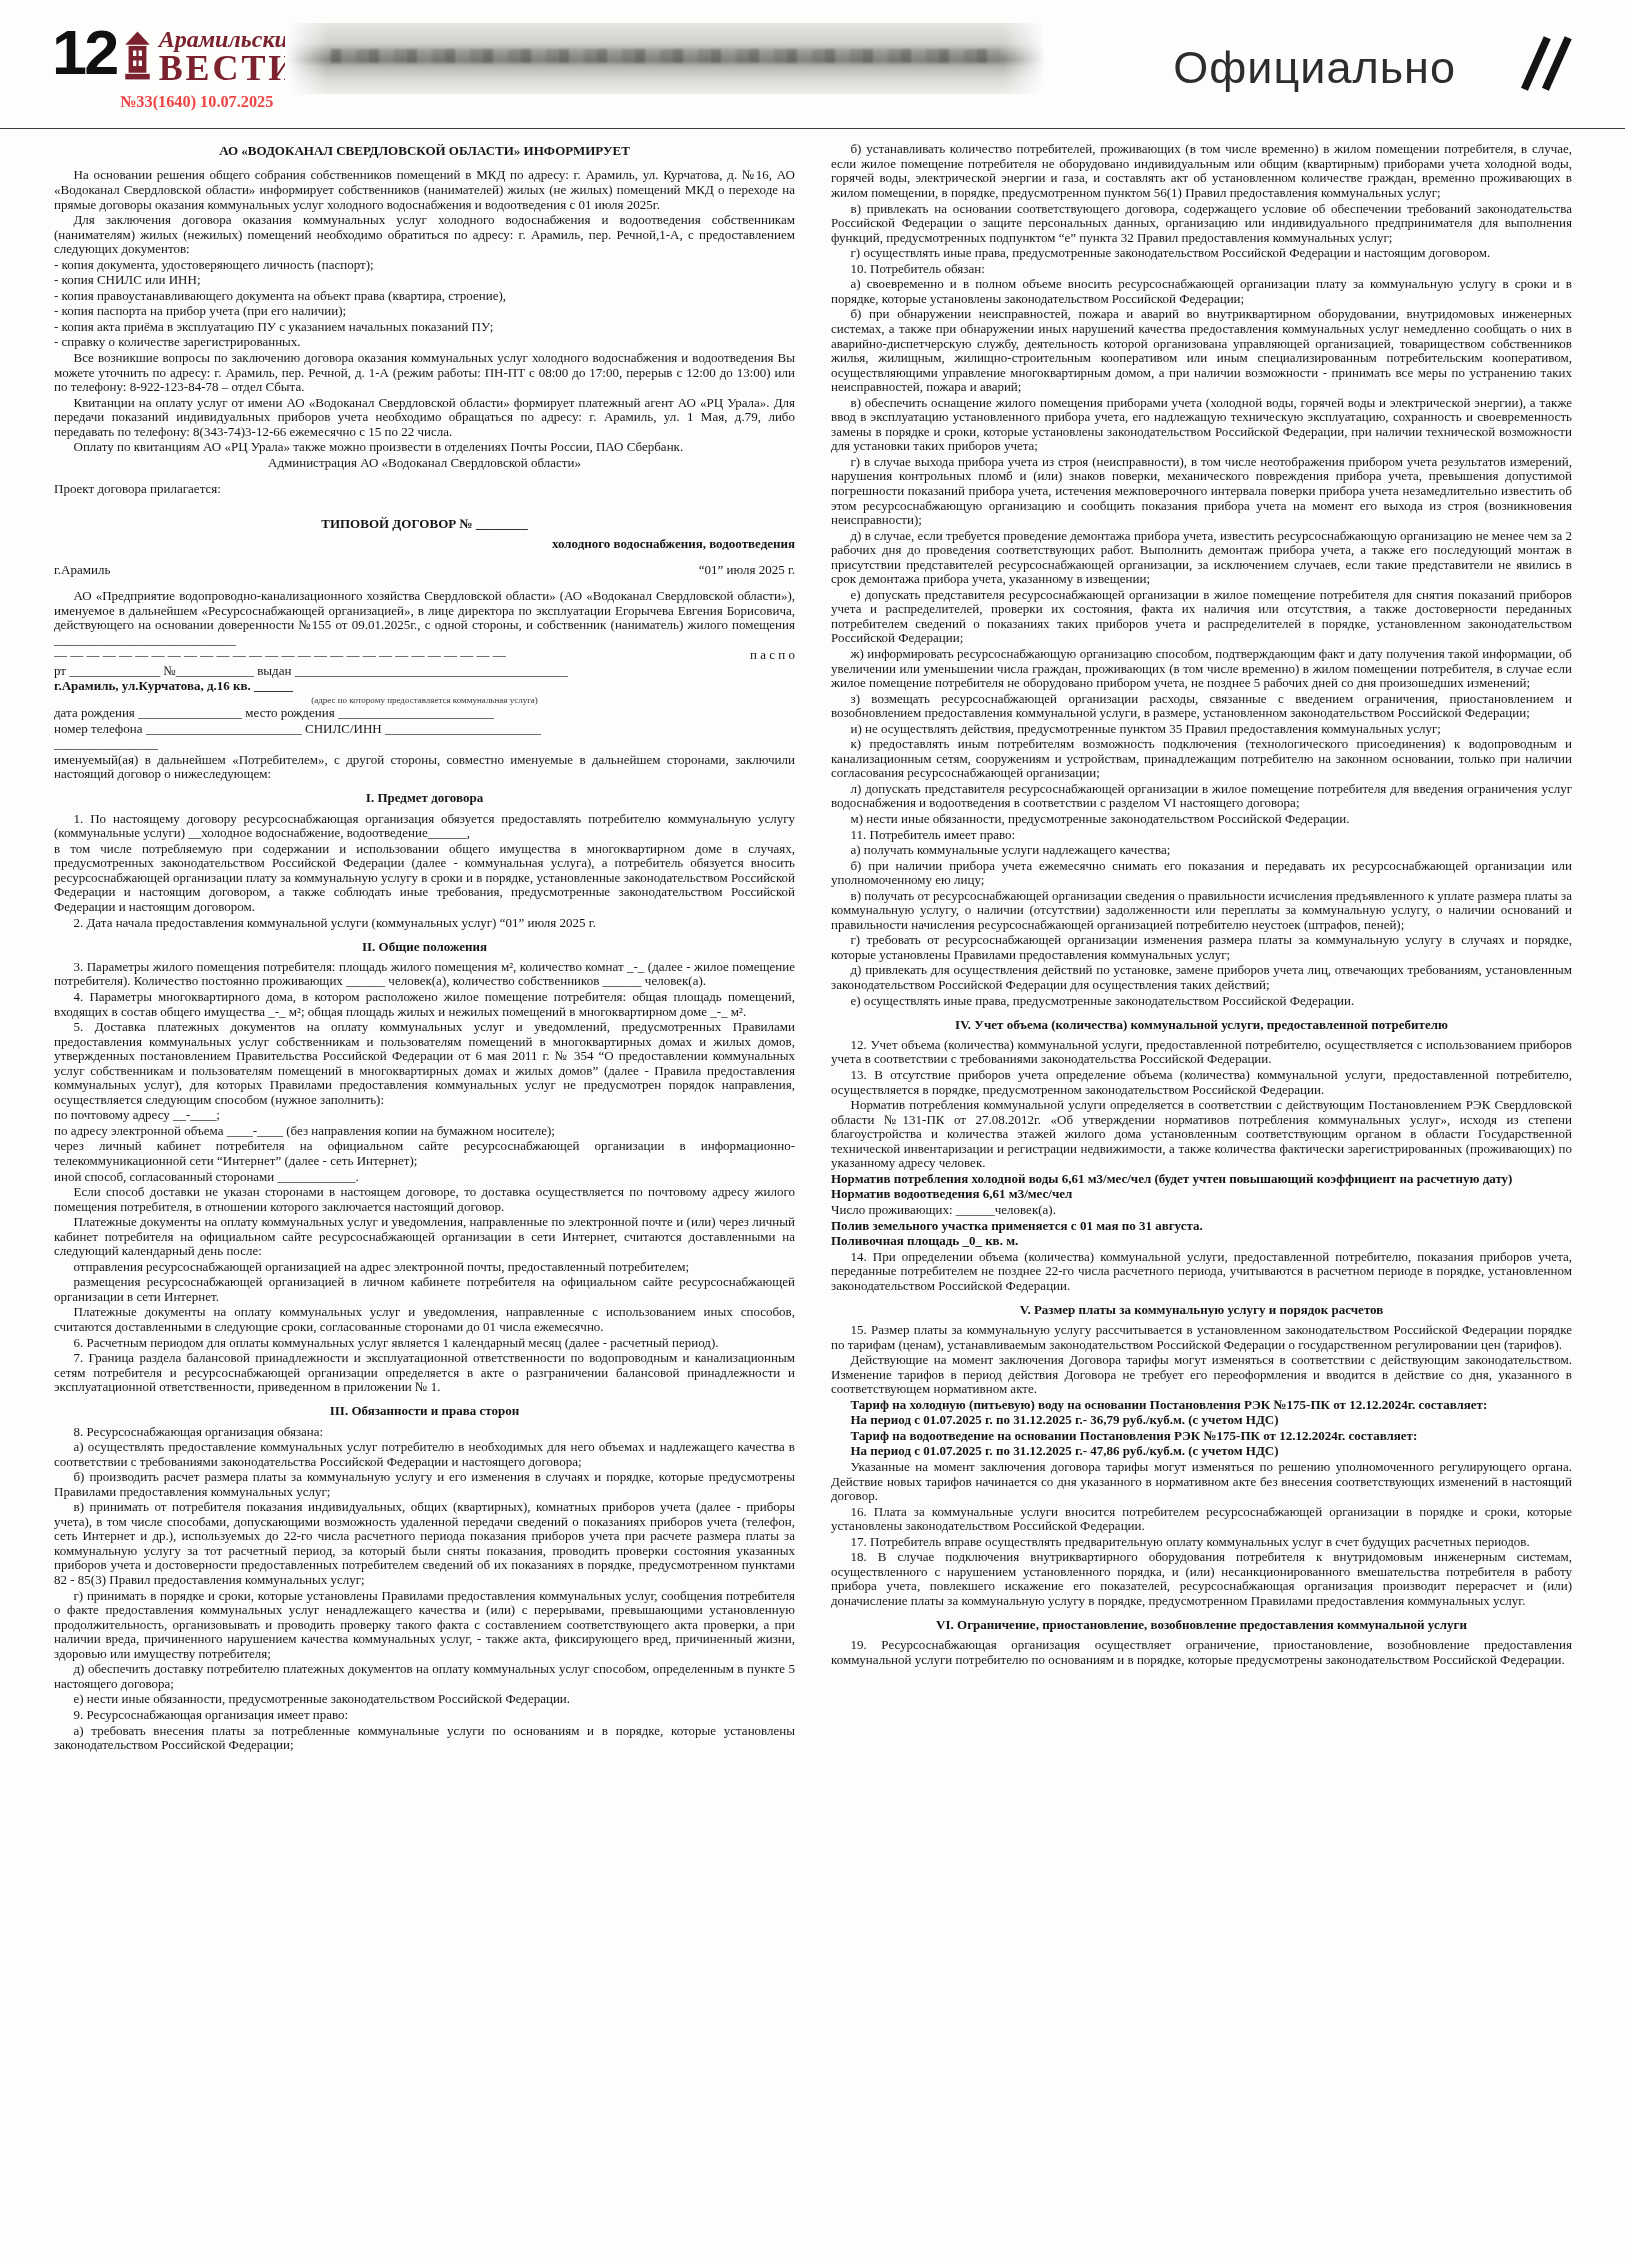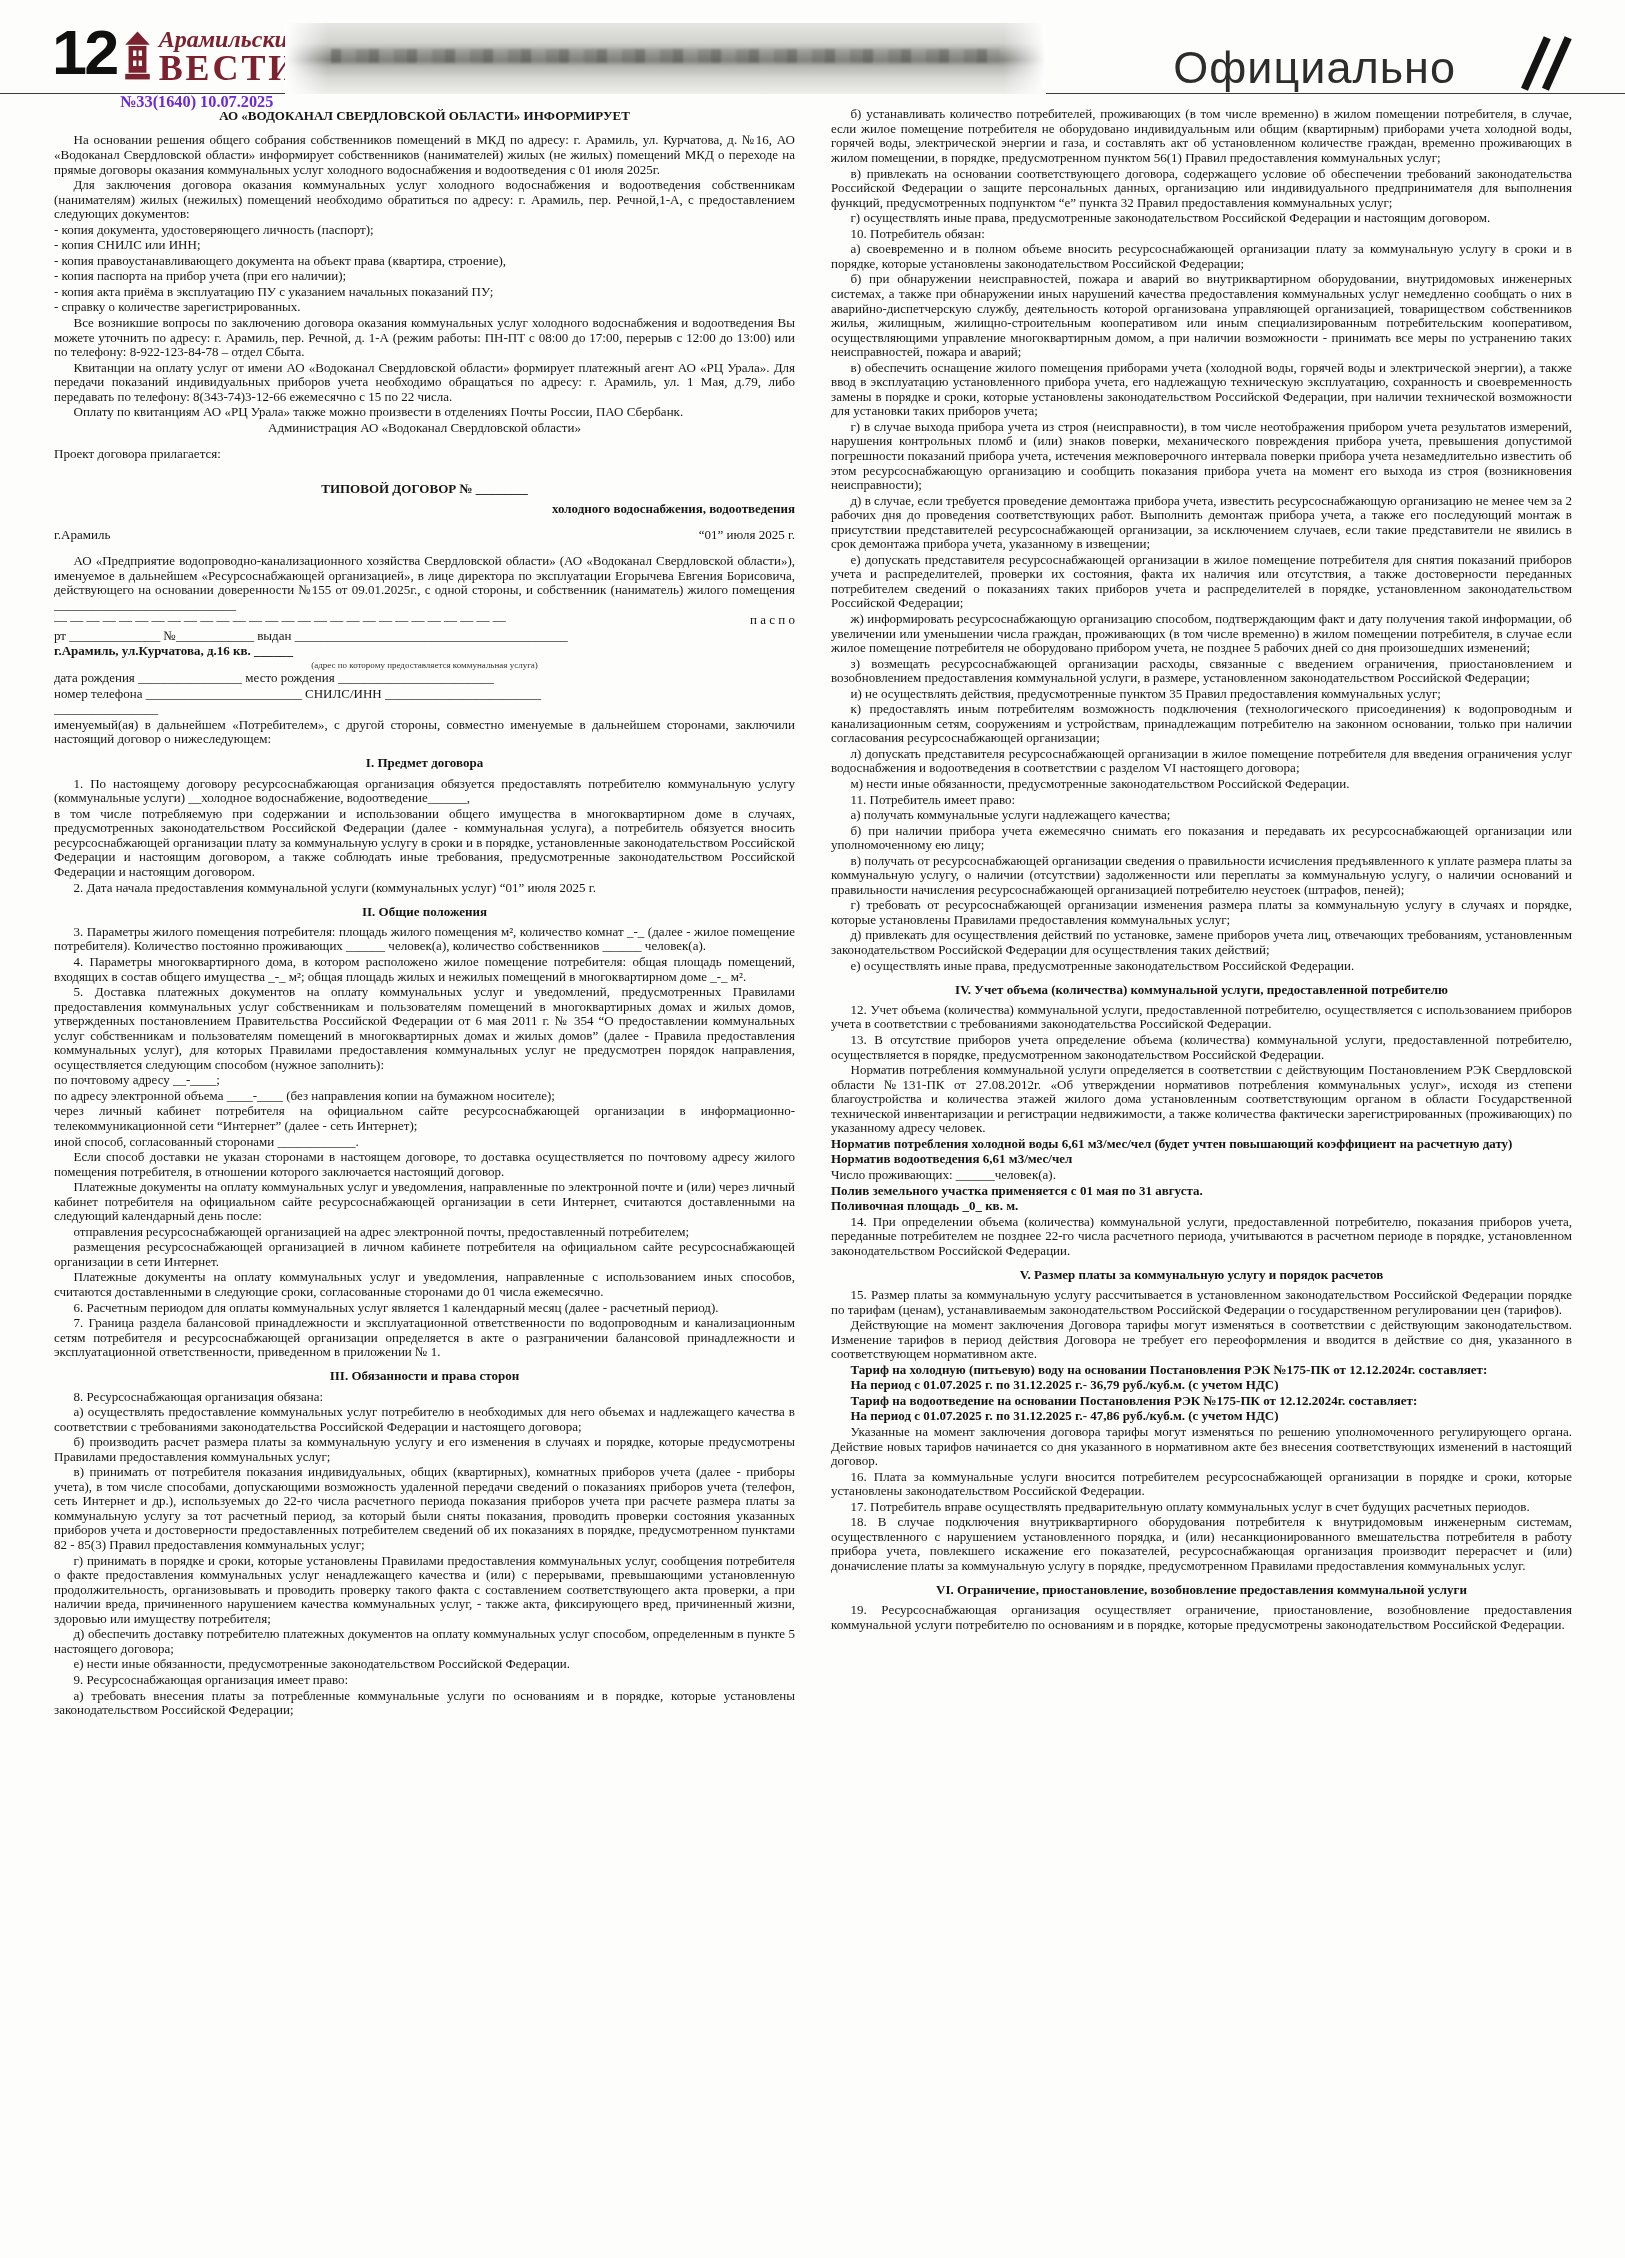--- a/index.html
+++ b/index.html
@@ -3,39 +3,39 @@
 <meta charset="utf-8">
 <style>
   * { box-sizing: border-box; margin: 0; padding: 0; }
   html, body { background: #ffffff; }
   .page {
     width: 1626px; height: 2259px; margin: 0 auto; position: relative;
     background: #fdfdfb; overflow: hidden;
     font-family: "Liberation Serif", serif; color: #141414;
   }
   
-  .header { position: relative; height: 94px; border-bottom: 1.9px solid #3b3b3b; }
+  .header { position: relative; height: 129px; border-bottom: 1.9px solid #3b3b3b; }
   .masthead { position: absolute; left: 52px; top: 23px; display: flex; align-items: flex-start; gap: 6.7px; }
   .page-num {
     font-family: "Liberation Sans", sans-serif; font-weight: 800; font-size: 63px;
     line-height: 0.95; letter-spacing: -2.9px; color: #101010;
   }
   .tower { width: 29px; height: 50px; margin-top: 7.6px; }
   .brand { margin-top: 3.8px; }
   .brand-top {
     font-family: "Liberation Serif", serif; font-style: italic; font-weight: 700;
     font-size: 24px; line-height: 1; color: #7c212e;
   }
   .brand-bottom {
     font-family: "Liberation Serif", serif; font-weight: 700; font-size: 36px;
     letter-spacing: 2.9px; line-height: 0.95; color: #7c212e;
   }
   .issue {
     position: absolute; left: 120px; top: 92px;
-    font-family: "Liberation Serif", serif; font-weight: 700; font-size: 16.3px; color: #6d28d9;
+    font-family: "Liberation Serif", serif; font-weight: 700; font-size: 16.3px; color: #ef4444;
   }
   .banner {
     position: absolute; left: 285px; top: 23px; width: 761px; height: 71px;
     background:
       linear-gradient(90deg, #ffffff 0, rgba(255,255,255,0) 43px, rgba(255,255,255,0) calc(100% - 43px), #ffffff 100%),
       linear-gradient(180deg, #e6e6e3 0%, #d2d2cf 28%, #9b9b97 44%, #878783 52%, #b7b7b3 62%, #d8d8d5 78%, #eeeeeb 100%);
   }
   .banner::before {
     content: ""; position: absolute; left: 6%; right: 6%; top: 36%; height: 20%;
     background: repeating-linear-gradient(90deg,

